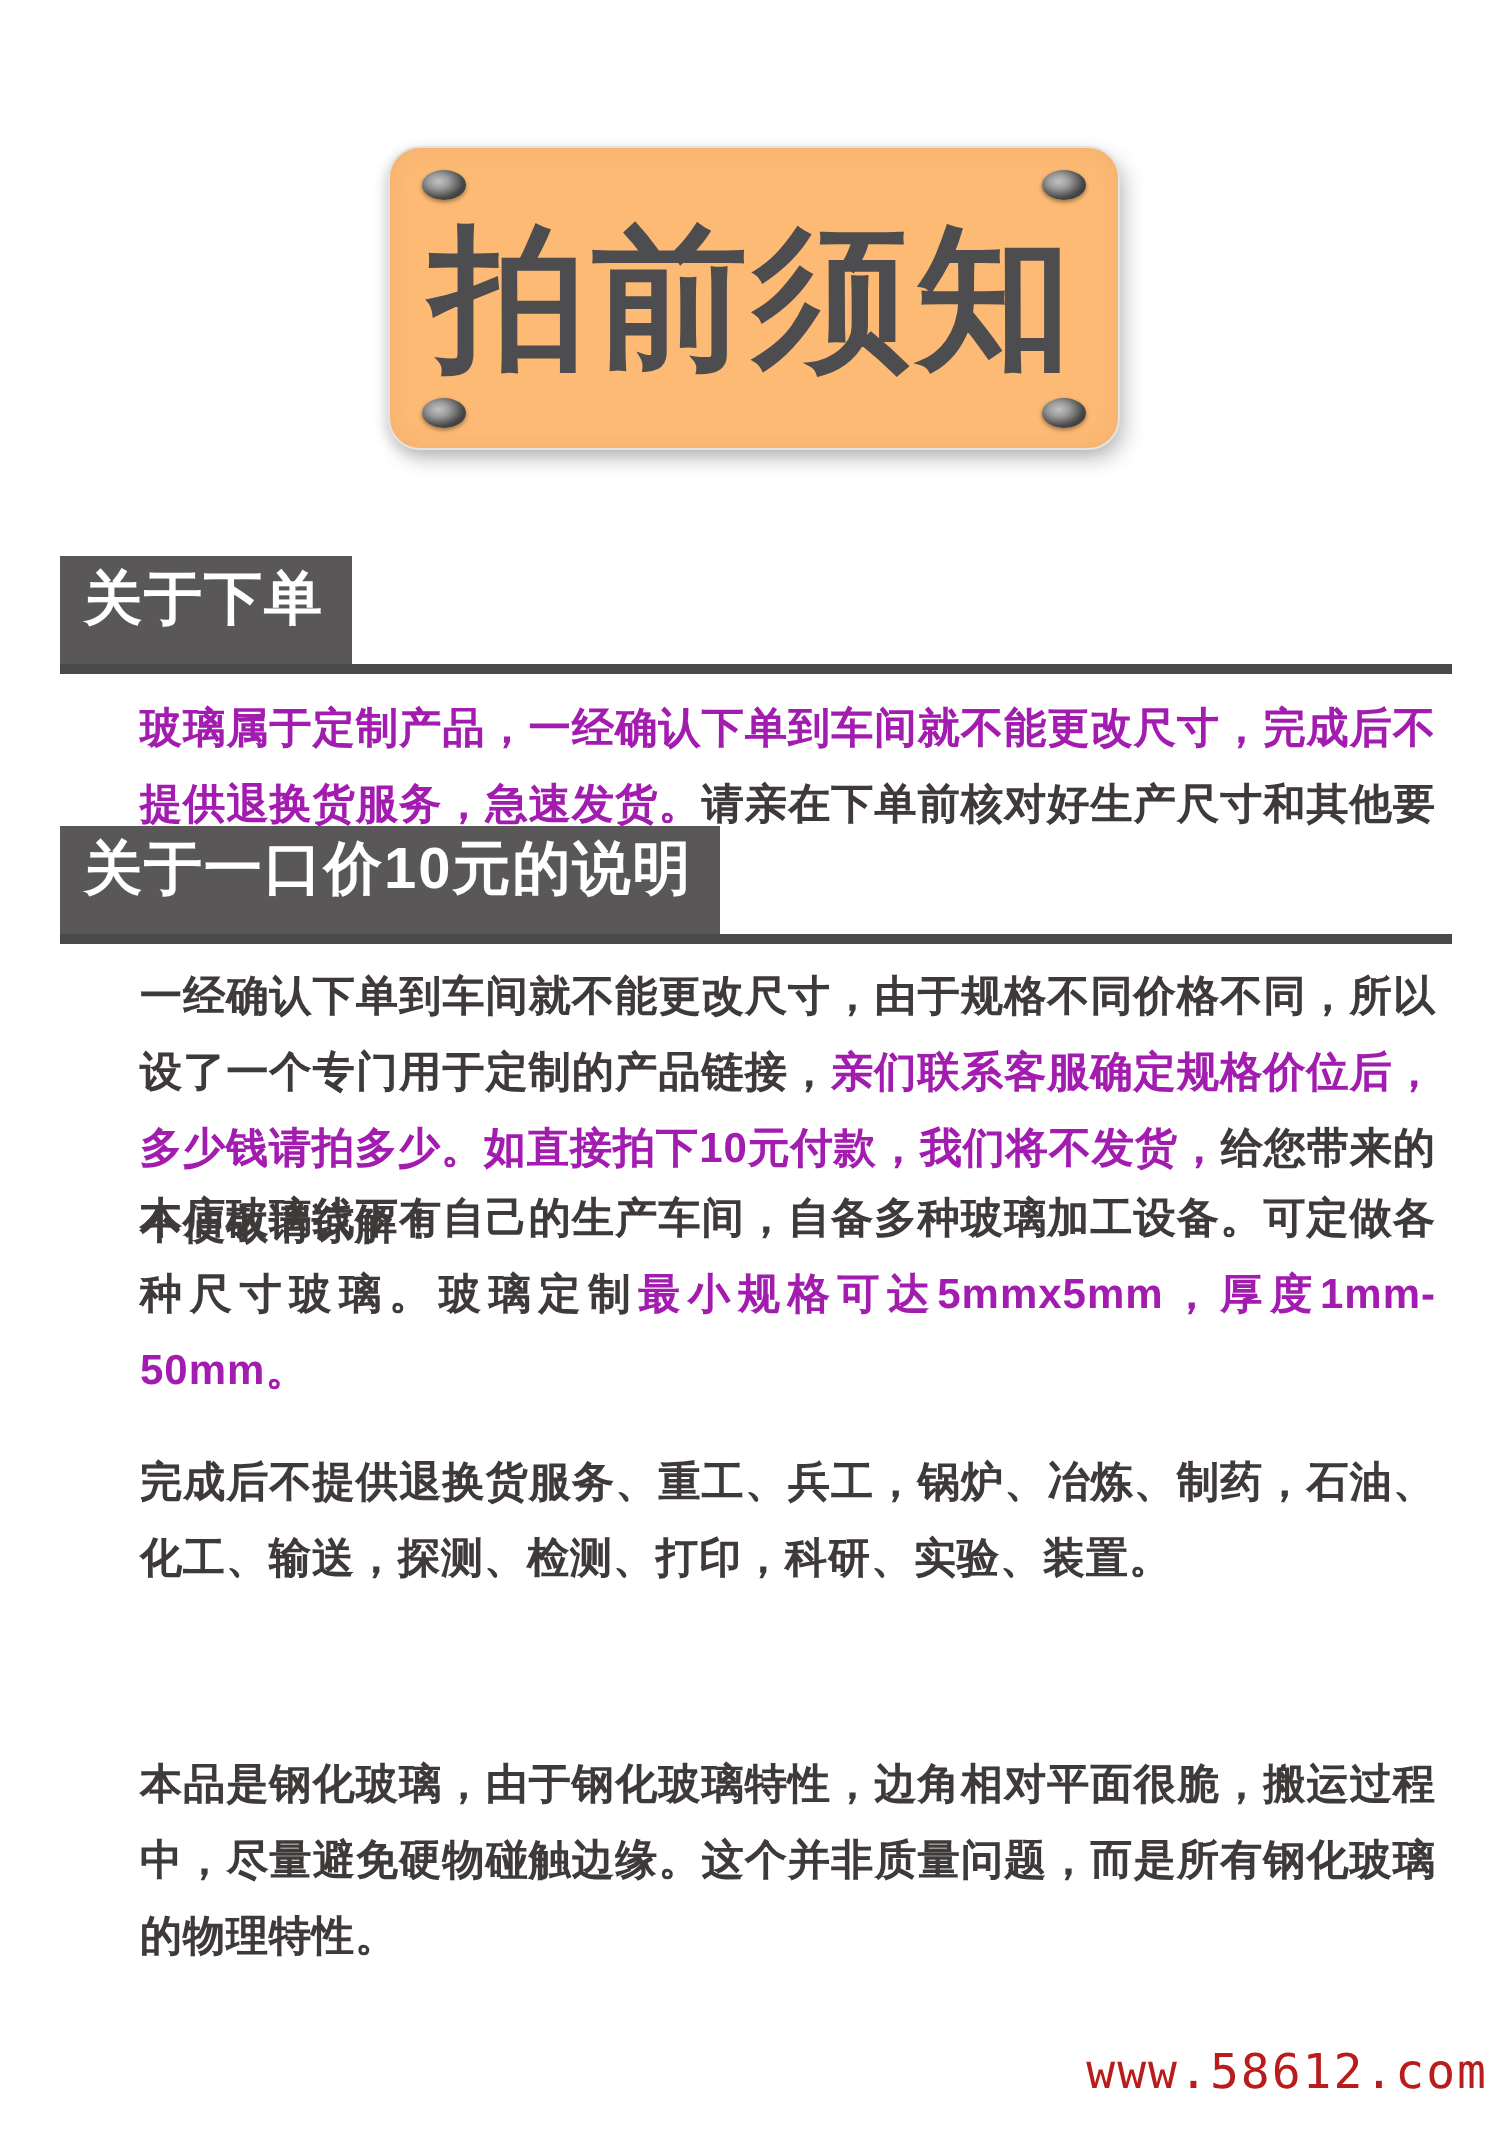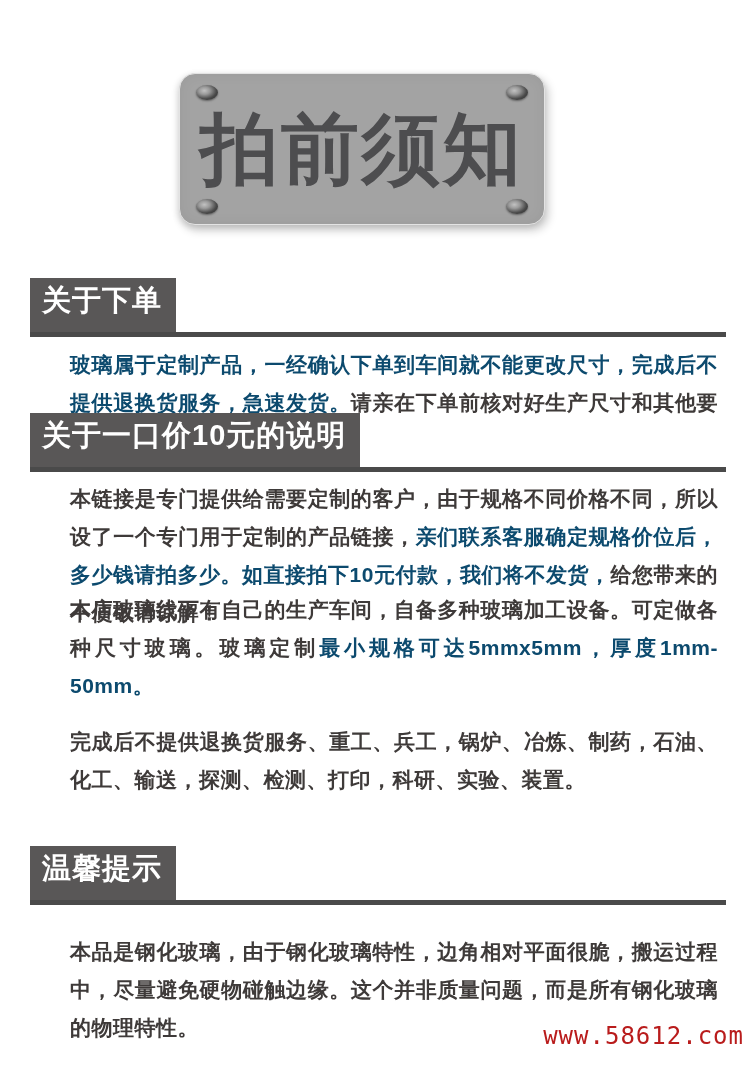--- a/index.html
+++ b/index.html
@@ -9,23 +9,23 @@
     width: 750px;
     height: 1073px;
     background: #ffffff;
     overflow: hidden;
     font-family: "Liberation Sans", sans-serif;
   }
 
   
   .plate {
     position: absolute;
-    left: 179px; top: 73px;
+    left: 194px; top: 73px;
     width: 366px; height: 152px;
-    background: #a3a3a3;
+    background: #fdba74;
     border: 1px solid #e3e3e3;
     border-radius: 16px;
     box-shadow:
       3px 5px 10px rgba(0,0,0,0.22),
       -2px 2px 6px rgba(0,0,0,0.10),
       inset 0 0 14px rgba(0,0,0,0.05);
     display: flex;
     align-items: center;
     justify-content: center;
   }
@@ -83,21 +83,21 @@
     text-align: justify;
     letter-spacing: 0.5px;
   }
   .p1 { margin-top: 9px; }
   .p2 { margin-top: 8px; }
   .p3 { margin-top: 11px; }
   .p4 { margin-top: 13px; }
   .p5 { margin-top: 28px; }
 
   .seg-dark { color: #3e3a39; }
-  .seg-red  { color: #0c4a6e; }
+  .seg-red  { color: #a21caf; }
 
   
   .watermark {
     position: absolute;
     right: 6px;
     top: 1022px;
     font-family: "DejaVu Sans Mono", monospace;
     font-size: 24px;
     letter-spacing: 1px;
     color: #b91c1c;
@@ -121,33 +121,30 @@
     <div class="section-header">
       <span class="section-label">关于下单</span>
     </div>
     <p class="section-paragraph p1"><span class="seg-red">玻璃属于定制产品，一经确认下单到车间就不能更改尺寸，完成后不提供退换货服务，急速发货。</span><span class="seg-dark">请亲在下单前核对好生产尺寸和其他要求。</span></p>
   </div>
 
   <div class="section s2">
     <div class="section-header">
       <span class="section-label">关于一口价10元的说明</span>
     </div>
-    <p class="section-paragraph p2"><span class="seg-dark">本链接是专门提供给需要定制的客户，由于规格不同价格不同，所以设了一个专门用于定制的产品链接，</span><span class="seg-red">亲们联系客服确定规格价位后，多少钱请拍多少。如直接拍下10元付款，我们将不发货，</span><span class="seg-dark">给您带来的不便敬请谅解！</span></p>
+    <p class="section-paragraph p2"><span class="seg-dark">一经确认下单到车间就不能更改尺寸，由于规格不同价格不同，所以设了一个专门用于定制的产品链接，</span><span class="seg-red">亲们联系客服确定规格价位后，多少钱请拍多少。如直接拍下10元付款，我们将不发货，</span><span class="seg-dark">给您带来的不便敬请谅解！</span></p>
   </div>
 
   <div class="section s3">
     <p class="section-paragraph p3"><span class="seg-dark">本店玻璃线下有自己的生产车间，自备多种玻璃加工设备。可定做各种尺寸玻璃。玻璃定制</span><span class="seg-red">最小规格可达5mmx5mm，厚度1mm-50mm。</span></p>
   </div>
 
   <div class="section s4">
     <p class="section-paragraph p4"><span class="seg-dark">完成后不提供退换货服务、重工、兵工，锅炉、冶炼、制药，石油、化工、输送，探测、检测、打印，科研、实验、装置。</span></p>
   </div>
 
   <div class="section s5">
-    <div class="section-header">
-      <span class="section-label">温馨提示</span>
-    </div>
     <p class="section-paragraph p5"><span class="seg-dark">本品是钢化玻璃，由于钢化玻璃特性，边角相对平面很脆，搬运过程中，尽量避免硬物碰触边缘。这个并非质量问题，而是所有钢化玻璃的物理特性。</span></p>
   </div>
 
   <div class="watermark">www.58612.com</div>
 
 </div>
 
 </body></html>

